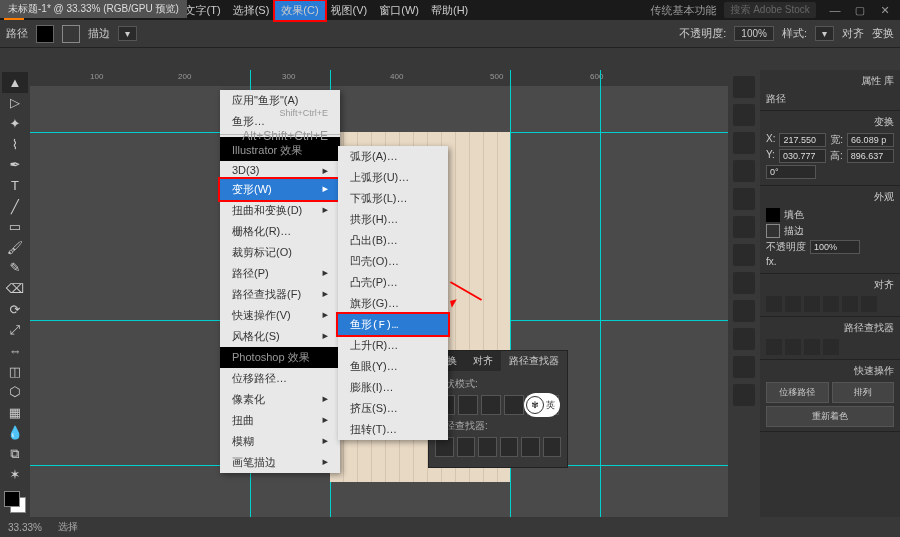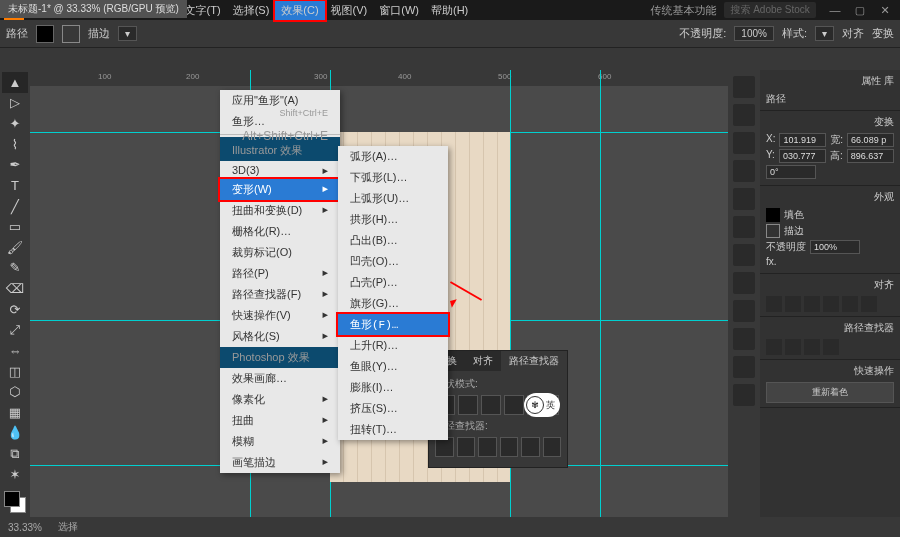--- a/index.html
+++ b/index.html
@@ -19,30 +19,30 @@
 .optionsbar2 { height: 22px; background: #383838; display: flex; align-items: center; padding: 0 6px; gap: 8px; font-size: 10px; color: #999; }
 .main { display: flex; height: 447px; }
 .toolbox { width: 30px; background: #383838; display: flex; flex-direction: column; gap: 0; padding-top: 2px; }
 .tool { width: 26px; height: 22px; margin: 0 auto; display: flex; align-items: center; justify-content: center; color: #ccc; font-size: 13px; }
 .tool.sel { background: #262626; }
 .colorswatch { margin: 6px auto; width: 22px; height: 22px; position: relative; }
 .colorswatch .fg { position: absolute; width: 16px; height: 16px; background: #000; border: 1px solid #888; }
 .colorswatch .bg { position: absolute; width: 16px; height: 16px; background: #fff; border: 1px solid #888; left: 6px; top: 6px; }
 .canvas-area { flex: 1; background: #4a4a4a; position: relative; overflow: hidden; }
 .ruler-h { position: absolute; top: 0; left: 0; right: 0; height: 16px; background: #383838; font-size: 8px; color: #999; }
-.ruler-h span { position: absolute; top: 2px; margin-left: 8px; }
+.ruler-h span { position: absolute; top: 2px; }
 .tabbar { position: absolute; top: 0; left: 0; height: 18px; background: #525252; padding: 2px 8px; font-size: 10px; color: #ddd; z-index: 3; }
 .artboard { position: absolute; left: 300px; top: 62px; width: 180px; height: 350px; background: #e8d9c4; }
 .stripes { position: absolute; inset: 0; background: repeating-linear-gradient(90deg, #e8d9c4 0, #e8d9c4 13px, #d6c5ae 13px, #d6c5ae 14px); }
 .blackshape { position: absolute; left: 0; top: 70px; width: 110px; height: 260px; background: radial-gradient(circle at 0% 50%, #000 60%, transparent 61%); }
 .guides-v { position: absolute; top: 0; bottom: 0; width: 1px; background: #00d0d0; }
 .guides-h { position: absolute; left: 0; right: 0; height: 1px; background: #00d0d0; }
 .dropdown { position: absolute; top: 20px; left: 190px; width: 120px; background: #e8e8e8; color: #333; font-size: 11px; box-shadow: 2px 2px 6px rgba(0,0,0,.4); z-index: 10; }
 .dropdown .item { padding: 3px 12px; }
-.dropdown .item.hd { color: #999; background: #0c4a6e; }
+.dropdown .item.hd { color: #999; background: #000000; }
 .dropdown .item.sep { border-bottom: 1px solid #bbb; height: 0; padding: 0; margin: 2px 0; }
 .dropdown .item.hl { background: #2a7bd4; color: #fff; outline: 2px solid red; }
 .dropdown .item.arrow::after { content: "▸"; float: right; }
 .submenu { position: absolute; top: 76px; left: 308px; width: 110px; background: #e8e8e8; color: #333; font-size: 11px; box-shadow: 2px 2px 6px rgba(0,0,0,.4); z-index: 11; }
 .submenu .item { padding: 3px 12px; }
 .submenu .item.hl { background: #2a7bd4; color: #fff; outline: 2px solid red; font-family: Liberation Mono, monospace; }
 .red-arrow { position: absolute; left: 418px; top: 220px; width: 40px; height: 40px; z-index: 12; }
 .red-arrow::before { content: ""; position: absolute; width: 36px; height: 2px; background: red; transform: rotate(30deg); }
 .red-arrow::after { content: ""; position: absolute; left: -3px; top: 6px; border: 5px solid transparent; border-right-color: red; transform: rotate(30deg); }
 .float-panel { position: absolute; right: 160px; top: 280px; width: 140px; background: #383838; border: 1px solid #222; font-size: 10px; z-index: 8; }
@@ -136,21 +136,21 @@
     <div class="colorswatch">
         <div class="bg"></div>
         <div class="fg"></div>
       </div>
   </div>
 
   <div class="canvas-area">
     <div class="ruler-h">
       <span style="left:60px">100</span>
       <span style="left:148px">200</span>
-      <span style="left:276px">300</span>
+      <span style="left:252px">300</span>
       <span style="left:360px">400</span>
       <span style="left:460px">500</span>
       <span style="left:560px">600</span>
     </div>
     <div class="guides-v" style="left:300px"></div>
     <div class="guides-v" style="left:480px"></div>
     <div class="guides-v" style="left:220px"></div>
     <div class="guides-v" style="left:570px"></div>
     <div class="guides-h" style="top:62px"></div>
     <div class="guides-h" style="top:250px"></div>
@@ -168,32 +168,32 @@
       <div class="item arrow">3D(3)</div>
       <div class="item hl arrow">变形(W)</div>
       <div class="item arrow">扭曲和变换(D)</div>
       <div class="item">栅格化(R)…</div>
       <div class="item">裁剪标记(O)</div>
       <div class="item arrow">路径(P)</div>
       <div class="item arrow">路径查找器(F)</div>
       <div class="item arrow">快速操作(V)</div>
       <div class="item arrow">风格化(S)</div>
       <div class="item hd">Photoshop 效果</div>
-      <div class="item">效果画廊…</div>
+      <div class="item">位移路径…</div>
       <div class="item arrow">像素化</div>
       <div class="item arrow">扭曲</div>
       <div class="item arrow">模糊</div>
       <div class="item arrow">画笔描边</div>
 
     </div>
 
     <div class="submenu">
       <div class="item">弧形(A)…</div>
+      <div class="item">上弧形(U)…</div>
       <div class="item">下弧形(L)…</div>
-      <div class="item">上弧形(U)…</div>
       <div class="item">拱形(H)…</div>
       <div class="item">凸出(B)…</div>
       <div class="item">凹壳(O)…</div>
       <div class="item">凸壳(P)…</div>
       <div class="item">旗形(G)…</div>
       <div class="item hl">鱼形(F)…</div>
       <div class="item">上升(R)…</div>
       <div class="item">鱼眼(Y)…</div>
       <div class="item">膨胀(I)…</div>
       <div class="item">挤压(S)…</div>
@@ -252,21 +252,21 @@
 
   <div class="rightpanels">
     <div class="panel">
       <div class="ptit"><span>属性</span> <span>库</span></div>
       <div>路径</div>
     </div>
     <div class="panel">
       <div class="ptit">变换</div>
       <div class="field">
           <span>X:</span>
-          <span class="inp">101.919</span>
+          <span class="inp">217.550</span>
           <span>宽:</span>
           <span class="inp">66.089 p</span>
         </div>
       <div class="field">
           <span>Y:</span>
           <span class="inp">030.777</span>
           <span>高:</span>
           <span class="inp">896.637</span>
         </div>
       <div class="field">
@@ -306,20 +306,24 @@
       <div class="ptit">路径查找器</div>
       <div class="row" style="display:flex;gap:3px">
           <div style="width:16px;height:16px;background:#2a2a2a"></div>
           <div style="width:16px;height:16px;background:#2a2a2a"></div>
           <div style="width:16px;height:16px;background:#2a2a2a"></div>
           <div style="width:16px;height:16px;background:#2a2a2a"></div>
         </div>
     </div>
     <div class="panel">
       <div class="ptit">快速操作</div>
+      <div class="btns">
+          <div class="b">位移路径</div>
+          <div class="b">排列</div>
+        </div>
       <div class="btns" style="margin-top:3px">
           <div class="b">重新着色</div>
         </div>
     </div>
   </div>
 </div>
 
 <div class="statusbar">
   <span>33.33%</span>
   <span>选择</span>

